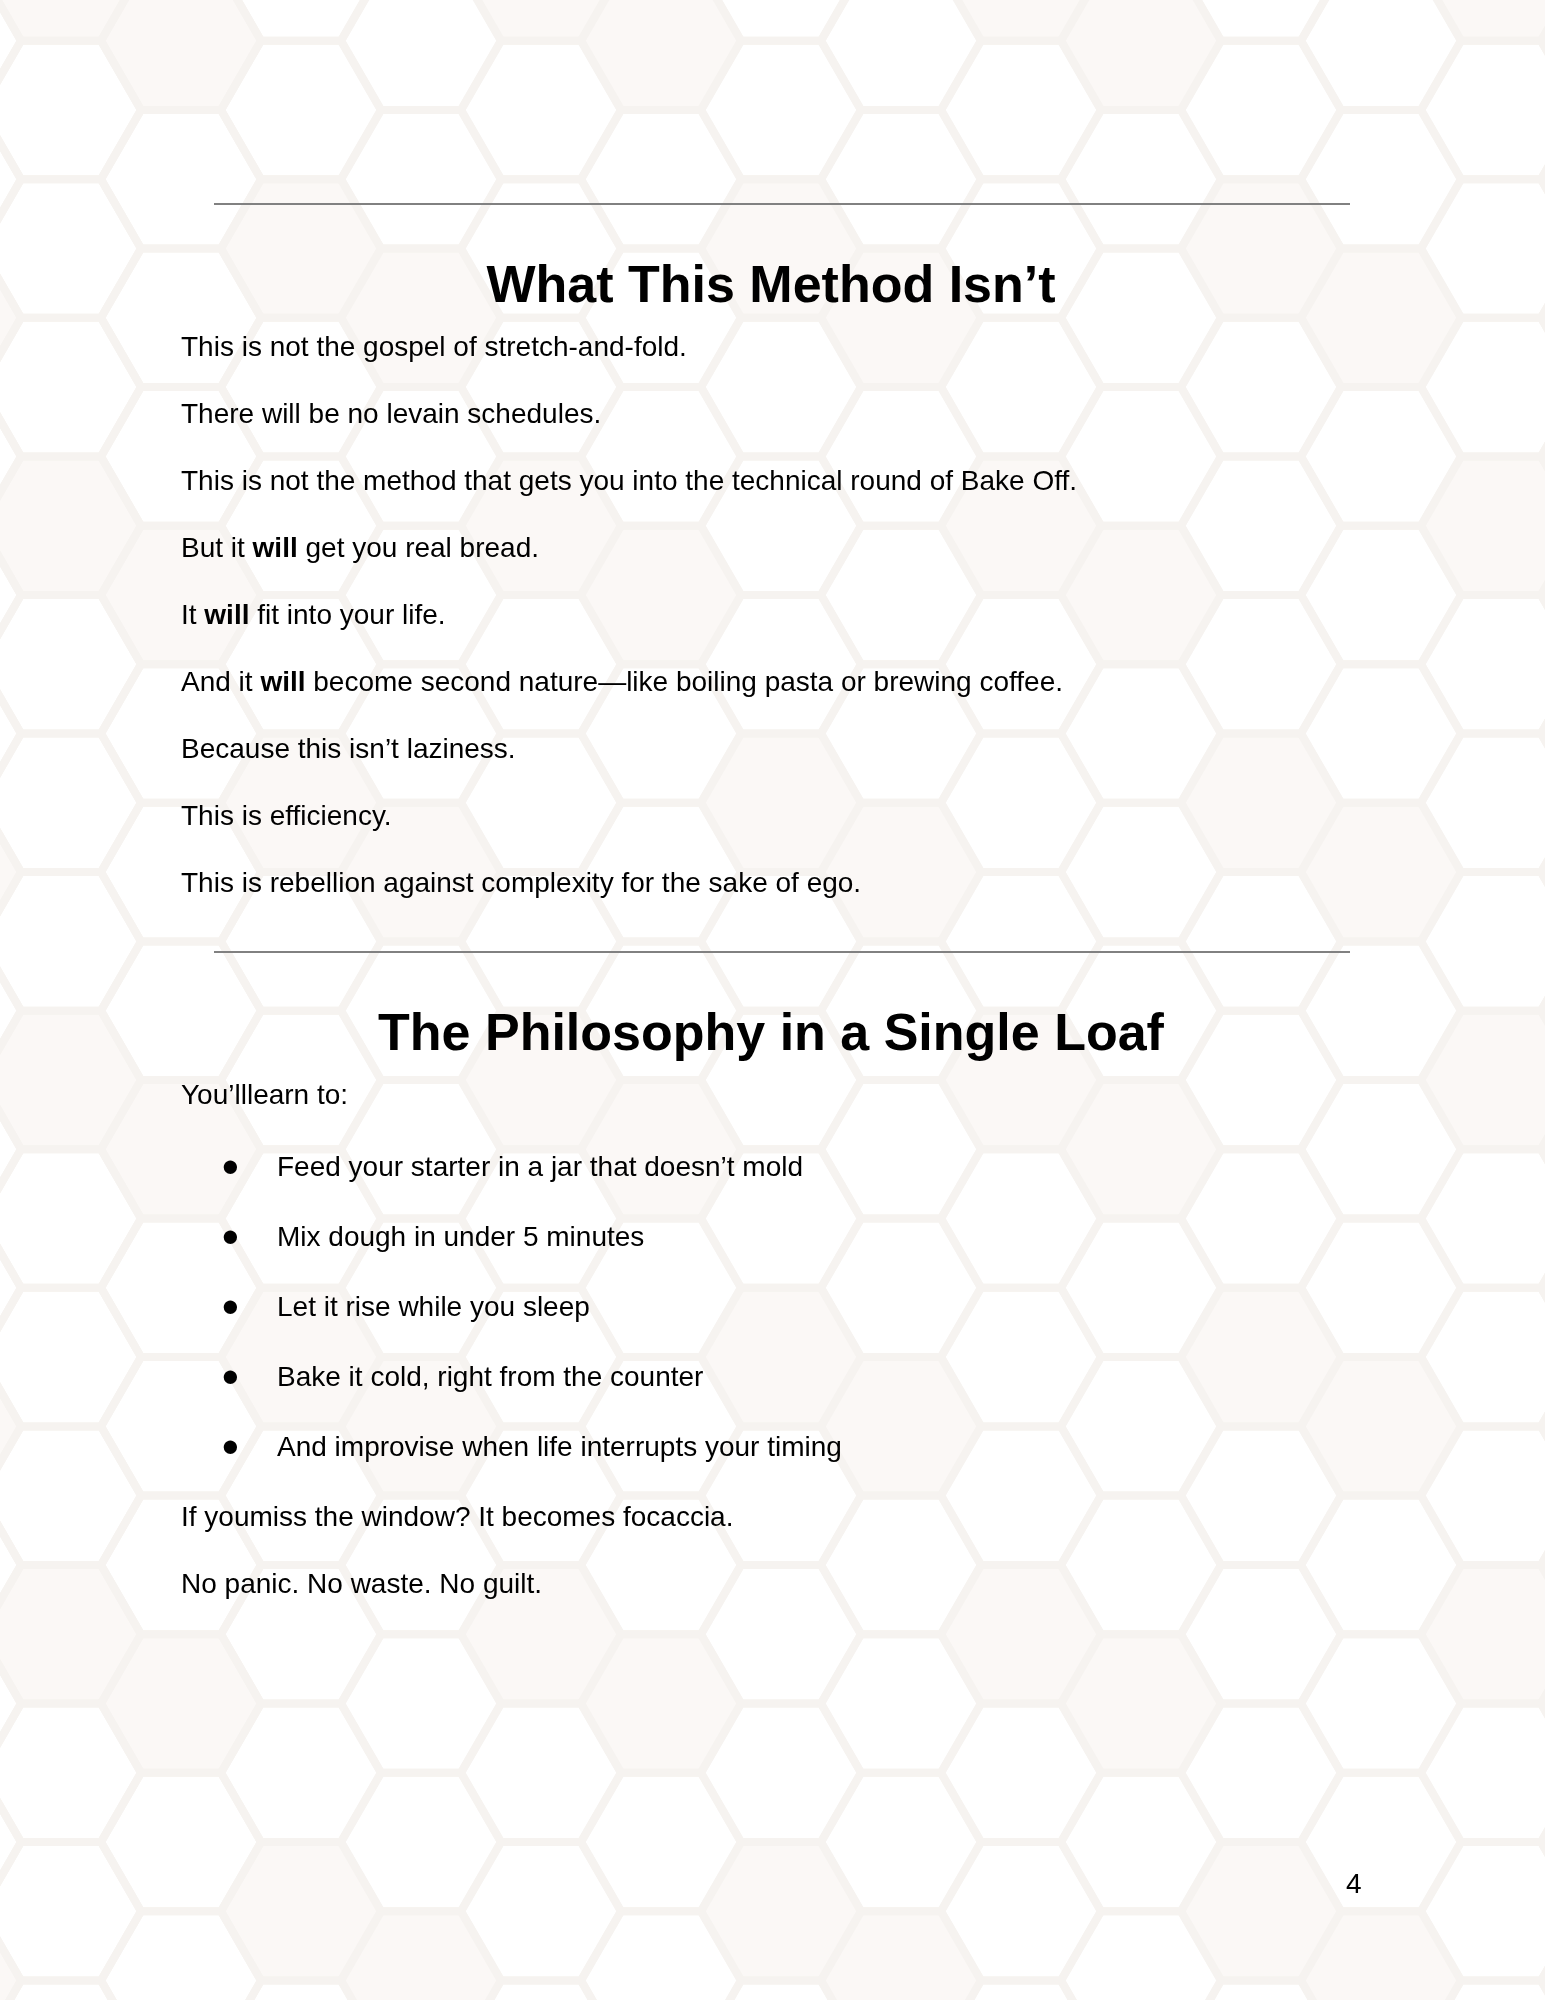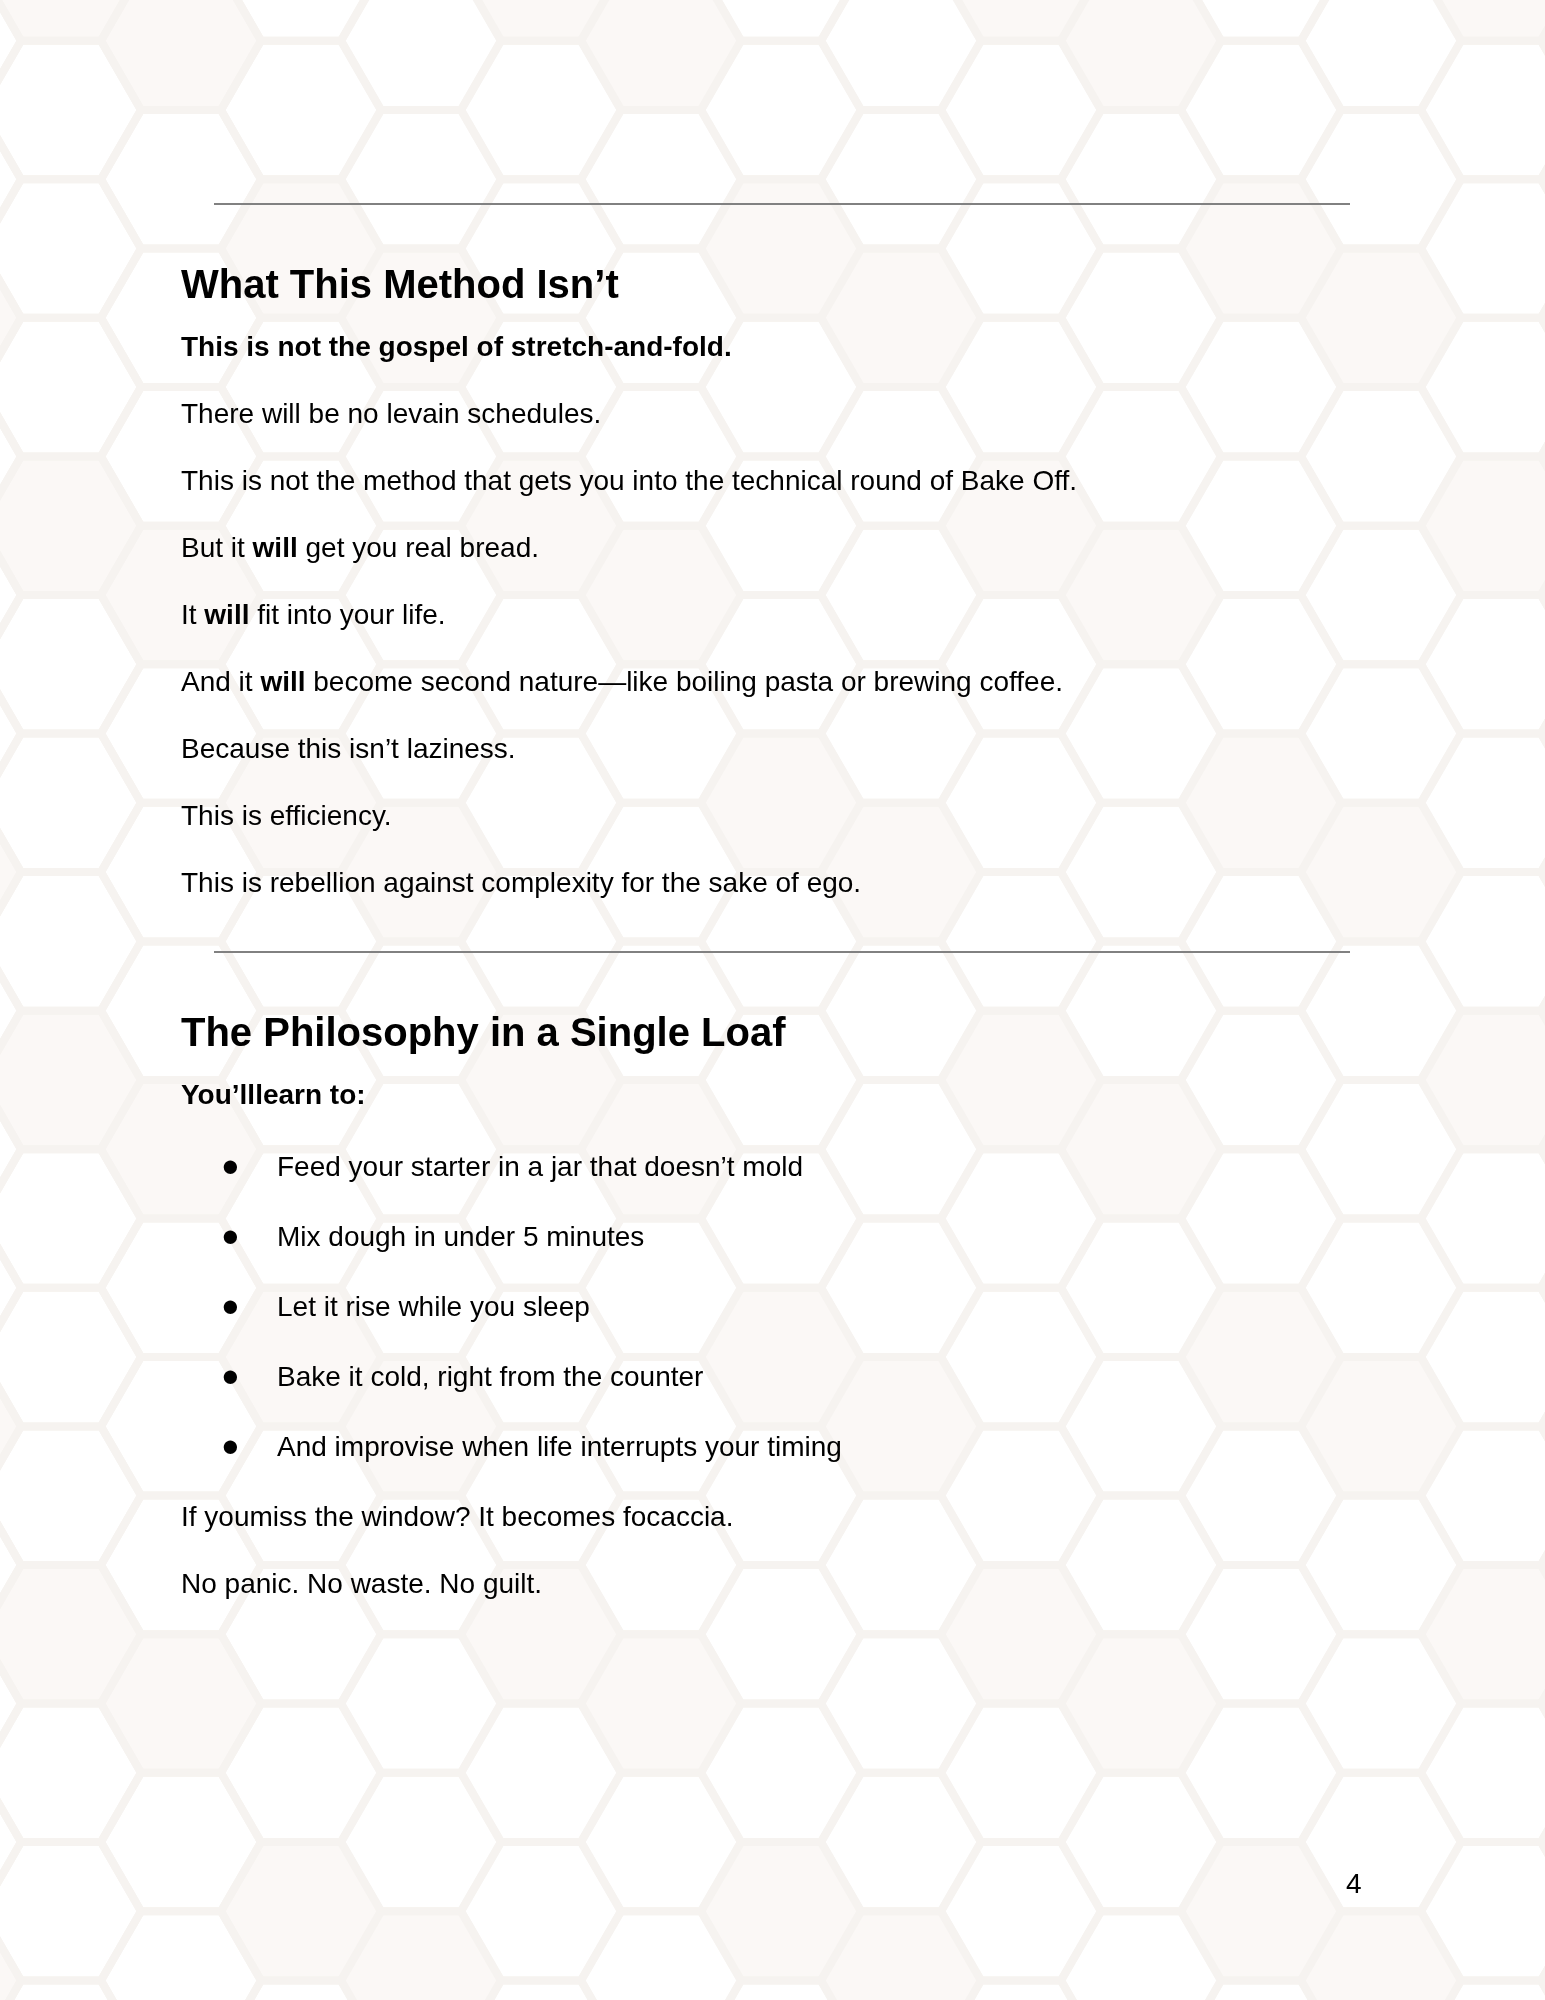--- a/index.html
+++ b/index.html
@@ -9,27 +9,27 @@
     font-family:"Liberation Sans", sans-serif; color:#000000;
   }
   .hexbg { position:absolute; left:0; top:0; width:1545px; height:2000px; }
   .content { position:absolute; left:181px; top:203px; width:1180px; }
   hr.divider {
     border:none; border-top:2px solid #818181;
     width:1136px; margin:0 0 0 33px;
   }
   hr.divider.mid { margin-top:52px; }
   h1.doc-heading {
-    font-size:40px; line-height:48px; font-weight:bold;
-    margin:55px 0 0 0; color:#000000;
+    font-size:52px; line-height:48px; font-weight:bold;
+    margin:55px 0 0 0; color:#000000;text-align:center;
   }
   p.body {
     font-size:28px; line-height:33px; margin:34px 0 0 0; color:#000000;
   }
-  p.body.first { margin-top:22px;font-weight:bold; }
+  p.body.first { margin-top:22px; }
   p.body strong.bi { font-weight:bold; }
   ul.bullets { list-style:none; margin:39px 0 0 0; padding:0; }
   ul.bullets li {
     position:relative; font-size:28px; line-height:33px;
     margin:0 0 37px 0; padding-left:96px;
   }
   ul.bullets li .dot {
     position:absolute; left:40px; top:-1px; font-size:31px; color:#000000;
   }
   .outro p.body:first-child { margin-top:18px; }

